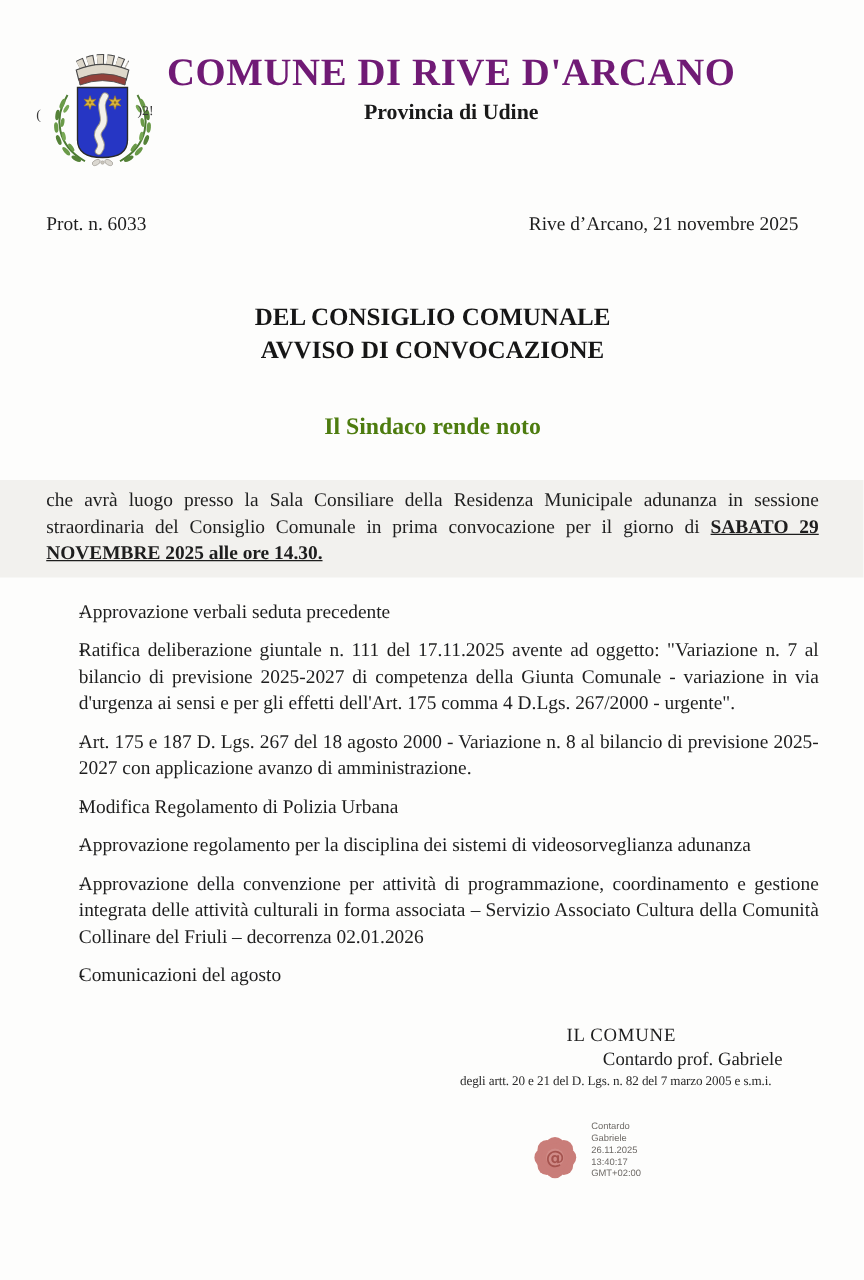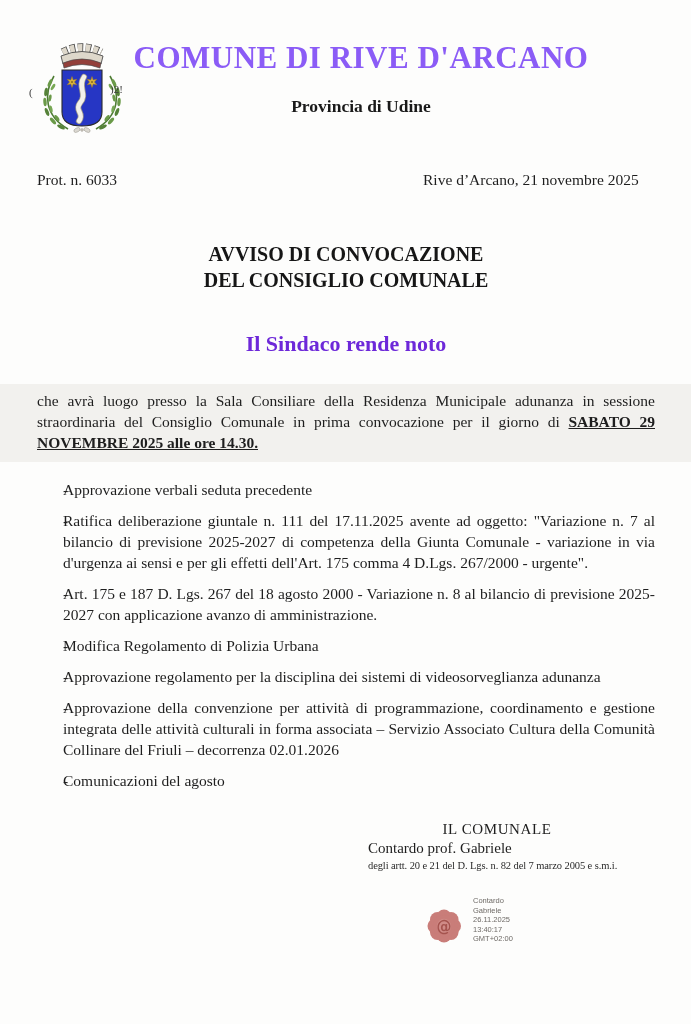--- a/index.html
+++ b/index.html
@@ -12,50 +12,50 @@
     background: #fdfdfc;
     overflow: hidden;
   }
 
   
   .crest { position: absolute; left: 34px; top: 40px; width: 96px; height: 104px; }
   .crest-artifact { position: absolute; font-size: 11px; color: #3a3a3a; }
   .crest-artifact.left { left: 29px; top: 86px; }
   .crest-artifact.right { left: 110px; top: 83px; }
   .header-text { position: absolute; left: 132px; top: 40px; width: 458px; text-align: center; }
-  .municipality { font-size: 31px; font-weight: bold; letter-spacing: 0.5px; color: #8b5cf6; line-height: 36px; }
-  .province { font-size: 17.5px; font-weight: bold; color: #191919; margin-top: 20px; }
+  .municipality { font-size: 31px; font-weight: bold; letter-spacing: 0.5px; color: #701a75; line-height: 36px; }
+  .province { font-size: 17.5px; font-weight: bold; color: #191919; margin-top: 3px; }
 
   
   .protocol { position: absolute; left: 37px; top: 171px; font-size: 15.5px; }
   .place-date { position: absolute; left: 423px; top: 171px; font-size: 15.5px; }
 
   
   .doc-title { position: absolute; left: 37px; right: 36px; top: 241px; text-align: center;
                font-size: 20px; font-weight: bold; line-height: 26px; color: #161616; }
   .doc-subtitle { position: absolute; left: 37px; right: 36px; top: 331px; text-align: center;
-                  font-size: 22px; font-weight: bold; color: #6d28d9; }
+                  font-size: 19px; font-weight: bold; color: #4d7c0f; }
 
   
   .intro-band { position: absolute; left: 0; top: 384px; width: 691px; height: 78px; background: #f2f1ee; }
   .intro { position: absolute; left: 37px; right: 36px; top: 390px; font-size: 15.5px;
            line-height: 21px; text-align: justify; }
   .intro .emph { font-weight: bold; text-decoration: underline; }
 
   
   .agenda { position: absolute; left: 37px; right: 36px; top: 479px; list-style: none; }
   .agenda li { display: flex; margin-bottom: 10px; font-size: 15.5px; line-height: 21px; }
   .agenda .marker { width: 25px; flex: 0 0 25px; padding-left: 26px; }
   .agenda .item-text { flex: 1; }
   .agenda li.justify .item-text { text-align: justify; }
 
   
   .signature { position: absolute; left: 368px; top: 820px; width: 258px; }
   .sig-role { text-align: center; font-size: 15px; letter-spacing: 0.6px; line-height: 19px; }
-  .sig-name { text-align: left; font-size: 15px; line-height: 19px; }
+  .sig-name { text-align: right; font-size: 15px; line-height: 19px; }
   .sig-note { font-size: 10.5px; letter-spacing: -0.1px; line-height: 15.5px; margin-top: 4px;
               white-space: nowrap; color: #2a2a2a; }
 
   
   .stamp { position: absolute; left: 423px; top: 896px; display: flex; }
   .stamp-seal { width: 44px; height: 52px; margin-top: 5px; }
   .stamp-text { margin-left: 6px; font-family: "Liberation Sans", sans-serif;
                 font-size: 7.5px; line-height: 9.6px; color: #6e6a66; }
 </style>
 </head>
@@ -129,22 +129,22 @@
 
   <div class="header-text">
     <div class="municipality">COMUNE DI RIVE D'ARCANO</div>
     <div class="province">Provincia di Udine</div>
   </div>
 
   <div class="protocol">Prot. n. 6033</div>
   <div class="place-date">Rive d’Arcano, 21 novembre 2025</div>
 
   <div class="doc-title">
+    <div>DEL CONSIGLIO COMUNALE</div>
     <div>AVVISO DI CONVOCAZIONE</div>
-    <div>DEL CONSIGLIO COMUNALE</div>
   </div>
 
   <div class="doc-subtitle">Il Sindaco rende noto</div>
 
   <div class="intro-band"></div>
   <p class="intro"><span>che avrà luogo presso la Sala Consiliare della Residenza Municipale adunanza in sessione straordinaria del Consiglio Comunale in prima convocazione per il giorno di </span><span class="emph">SABATO 29 NOVEMBRE 2025 alle ore 14.30.</span></p>
 
   <ul class="agenda">
     <li>
       <span class="marker">-</span>
@@ -170,21 +170,21 @@
       <span class="marker">-</span>
       <span class="item-text">Approvazione della convenzione per attività di programmazione, coordinamento e gestione integrata delle attività culturali in forma associata – Servizio Associato Cultura della Comunità Collinare del Friuli – decorrenza 02.01.2026</span>
     </li>
     <li>
       <span class="marker">-</span>
       <span class="item-text">Comunicazioni del agosto</span>
     </li>
   </ul>
 
   <div class="signature">
-    <div class="sig-role">IL COMUNALE</div>
+    <div class="sig-role">IL COMUNE</div>
     <div class="sig-name">Contardo prof. Gabriele</div>
     <div class="sig-note" style="margin-top:0;">degli artt. 20 e 21 del D. Lgs. n. 82 del 7 marzo 2005 e s.m.i.</div>
   </div>
 
   <div class="stamp">
     <svg class="stamp-seal" viewBox="0 0 44 50">
       <g opacity="0.9">
         <circle cx="30.5" cy="24" r="7.5" fill="#c4706b"></circle>
         <circle cx="28" cy="30.5" r="7.5" fill="#c4706b"></circle>
         <circle cx="21" cy="33" r="7.5" fill="#c4706b"></circle>

